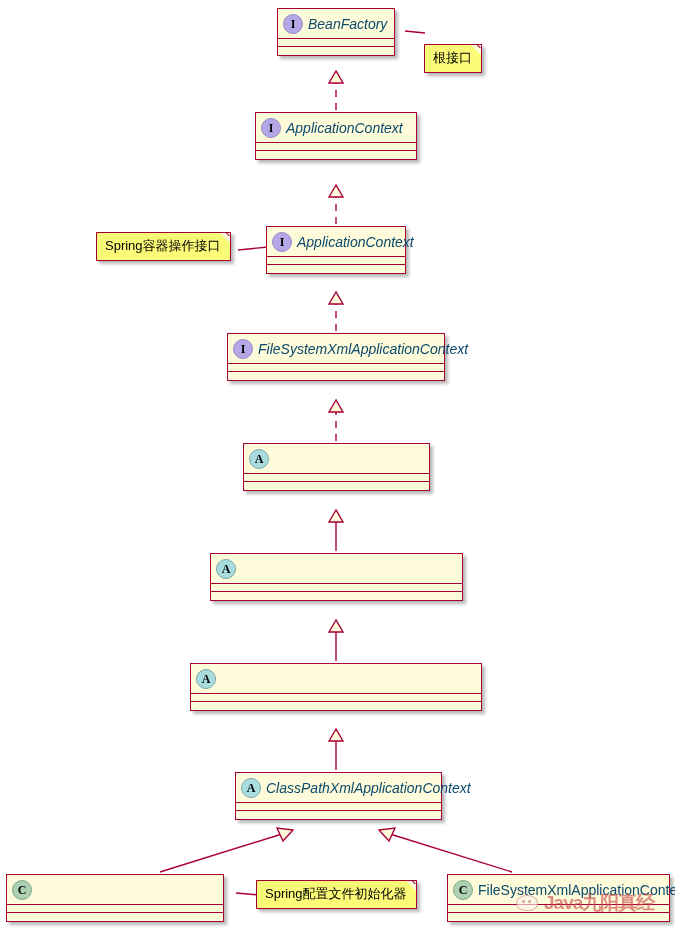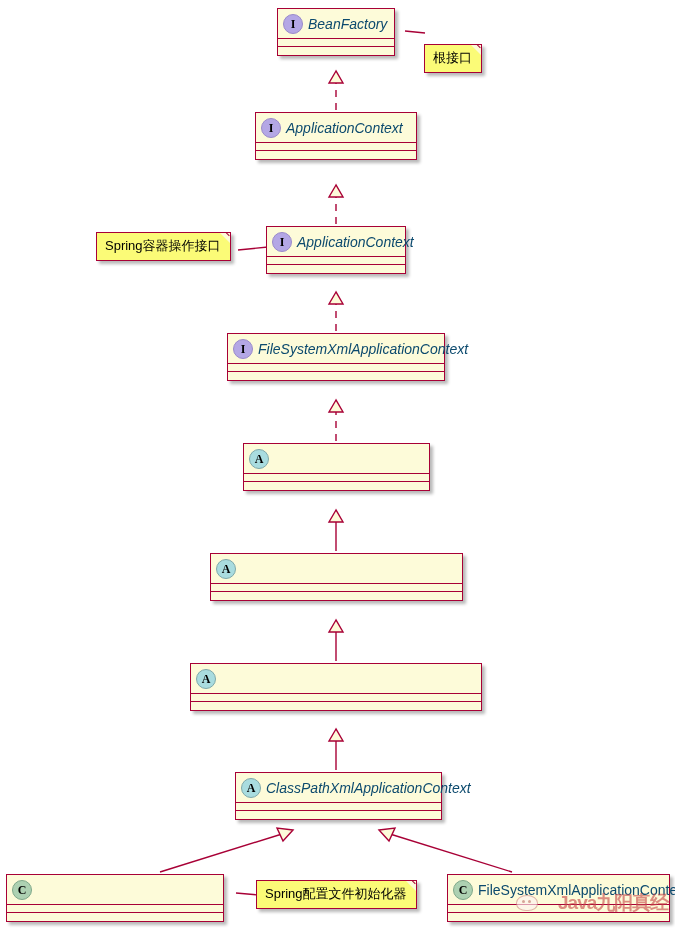--- a/index.html
+++ b/index.html
@@ -134,21 +134,21 @@
     transform: rotate(45deg);
     transform-origin: center;
   }
 
   
   .watermark {
     position: absolute;
     z-index: 20;
     display: flex;
     align-items: center;
-    gap: 20px;
+    gap: 6px;
     opacity: 0.62;
     pointer-events: none;
   }
   .watermark .wm-text {
     font-size: 19px;
     font-weight: bold;
     color: #C94B4B;
     letter-spacing: -1px;
     font-family: "Liberation Sans", sans-serif;
     white-space: nowrap;

